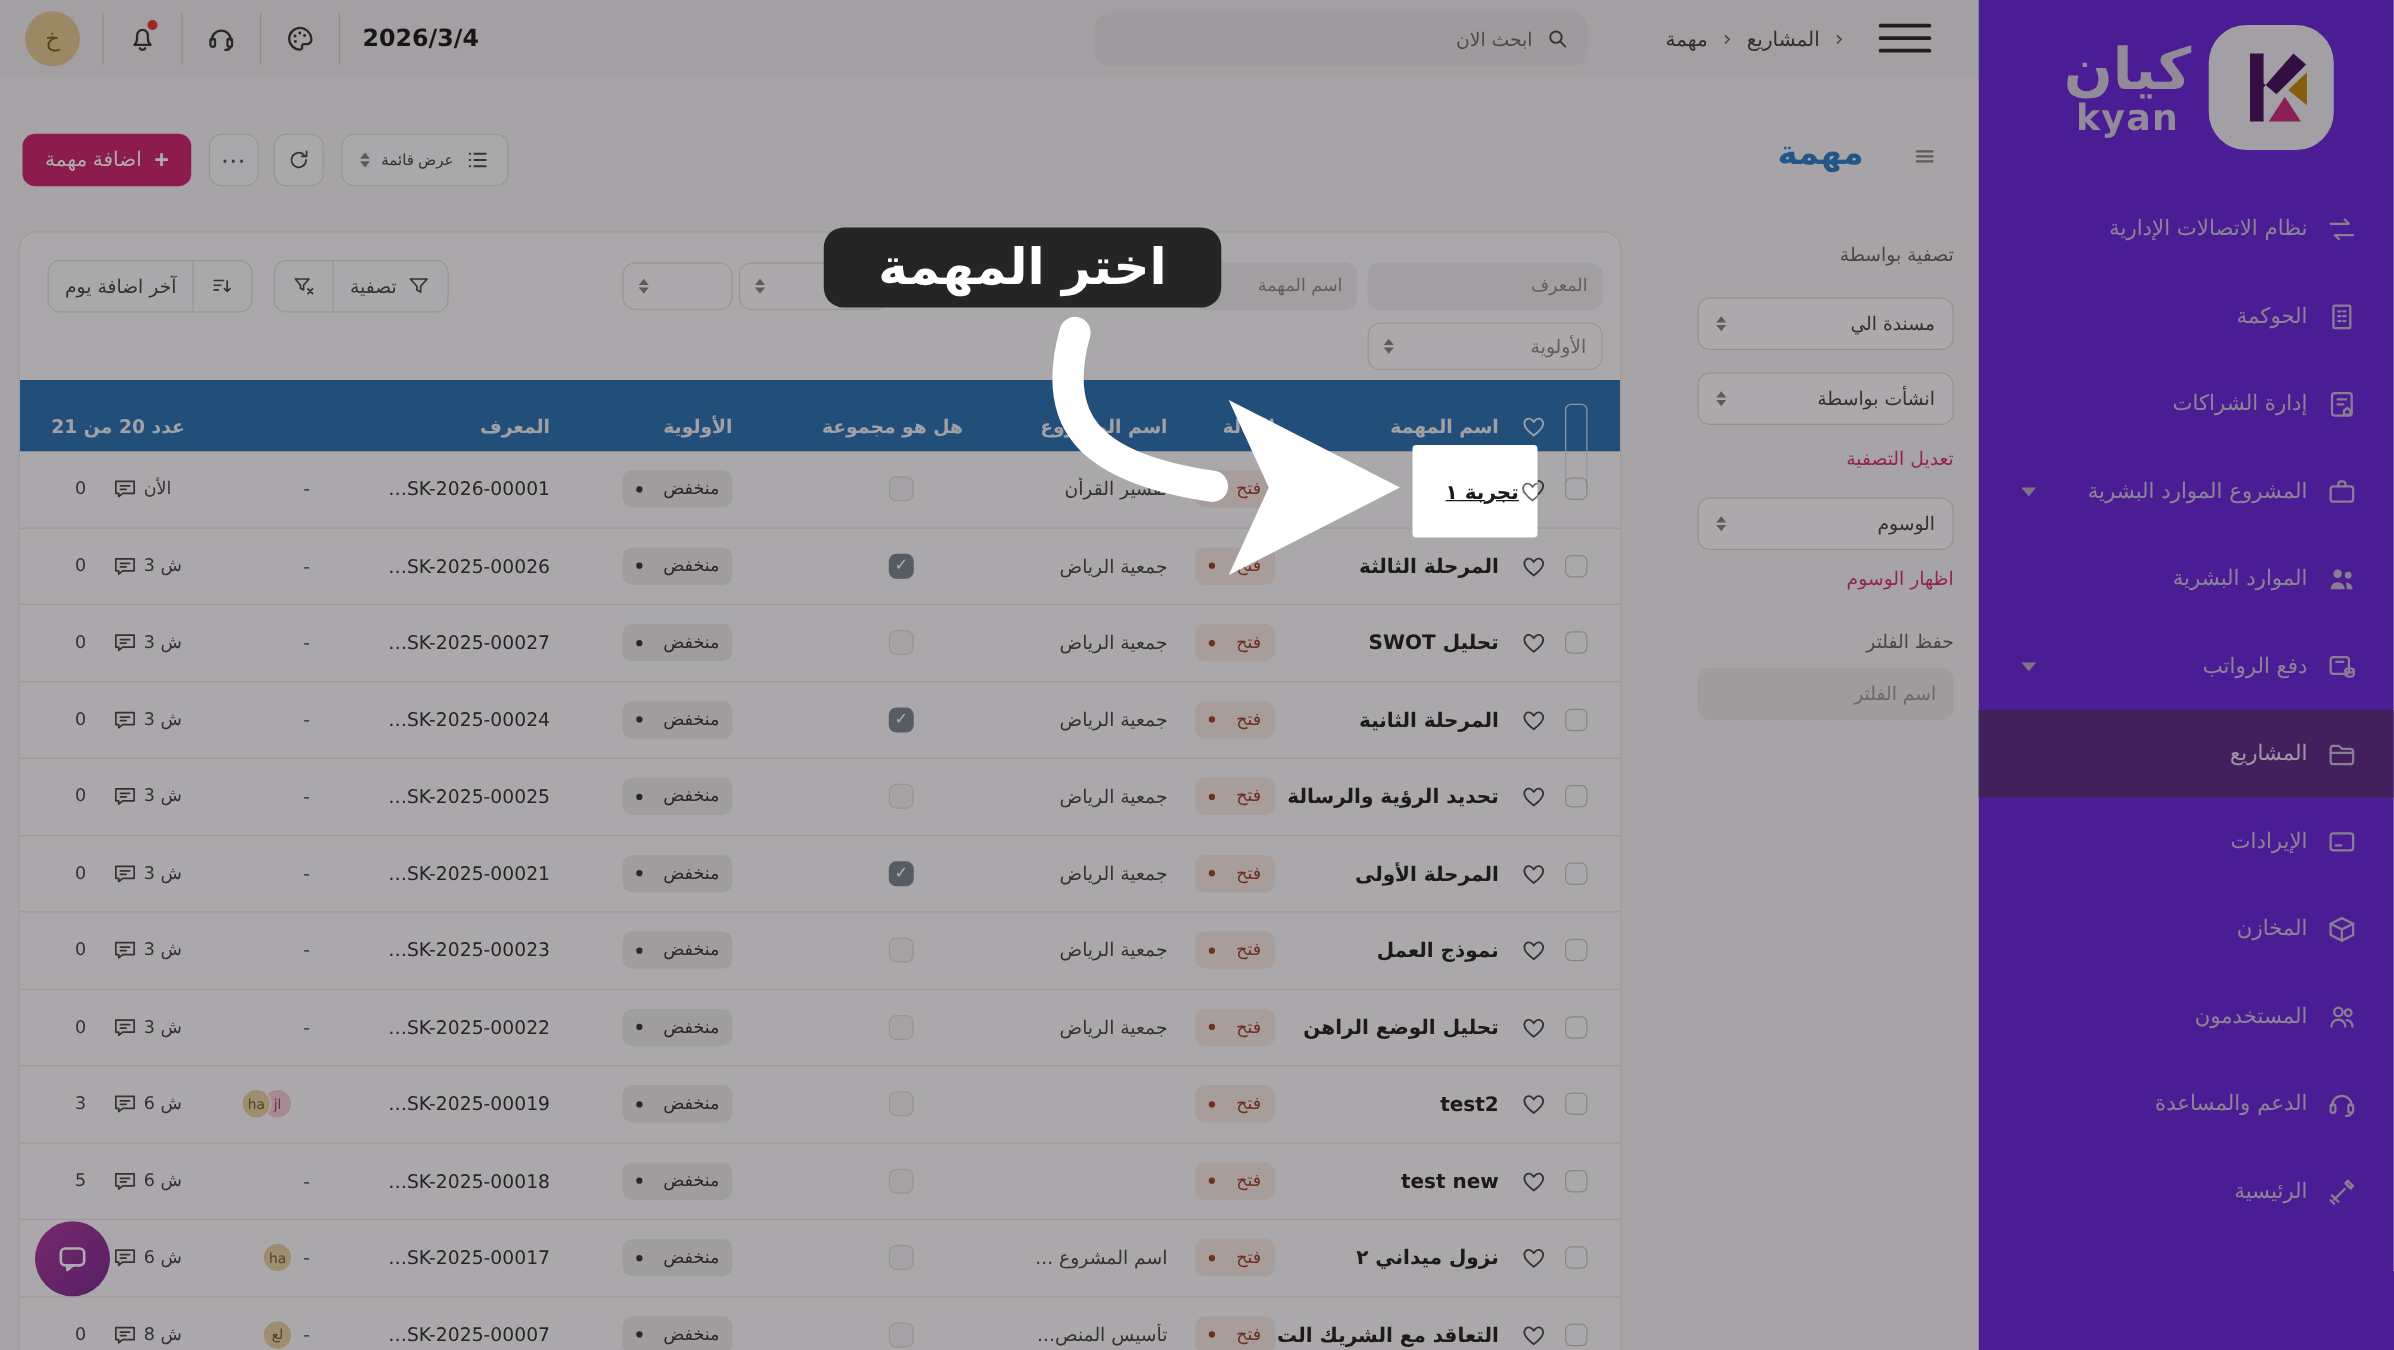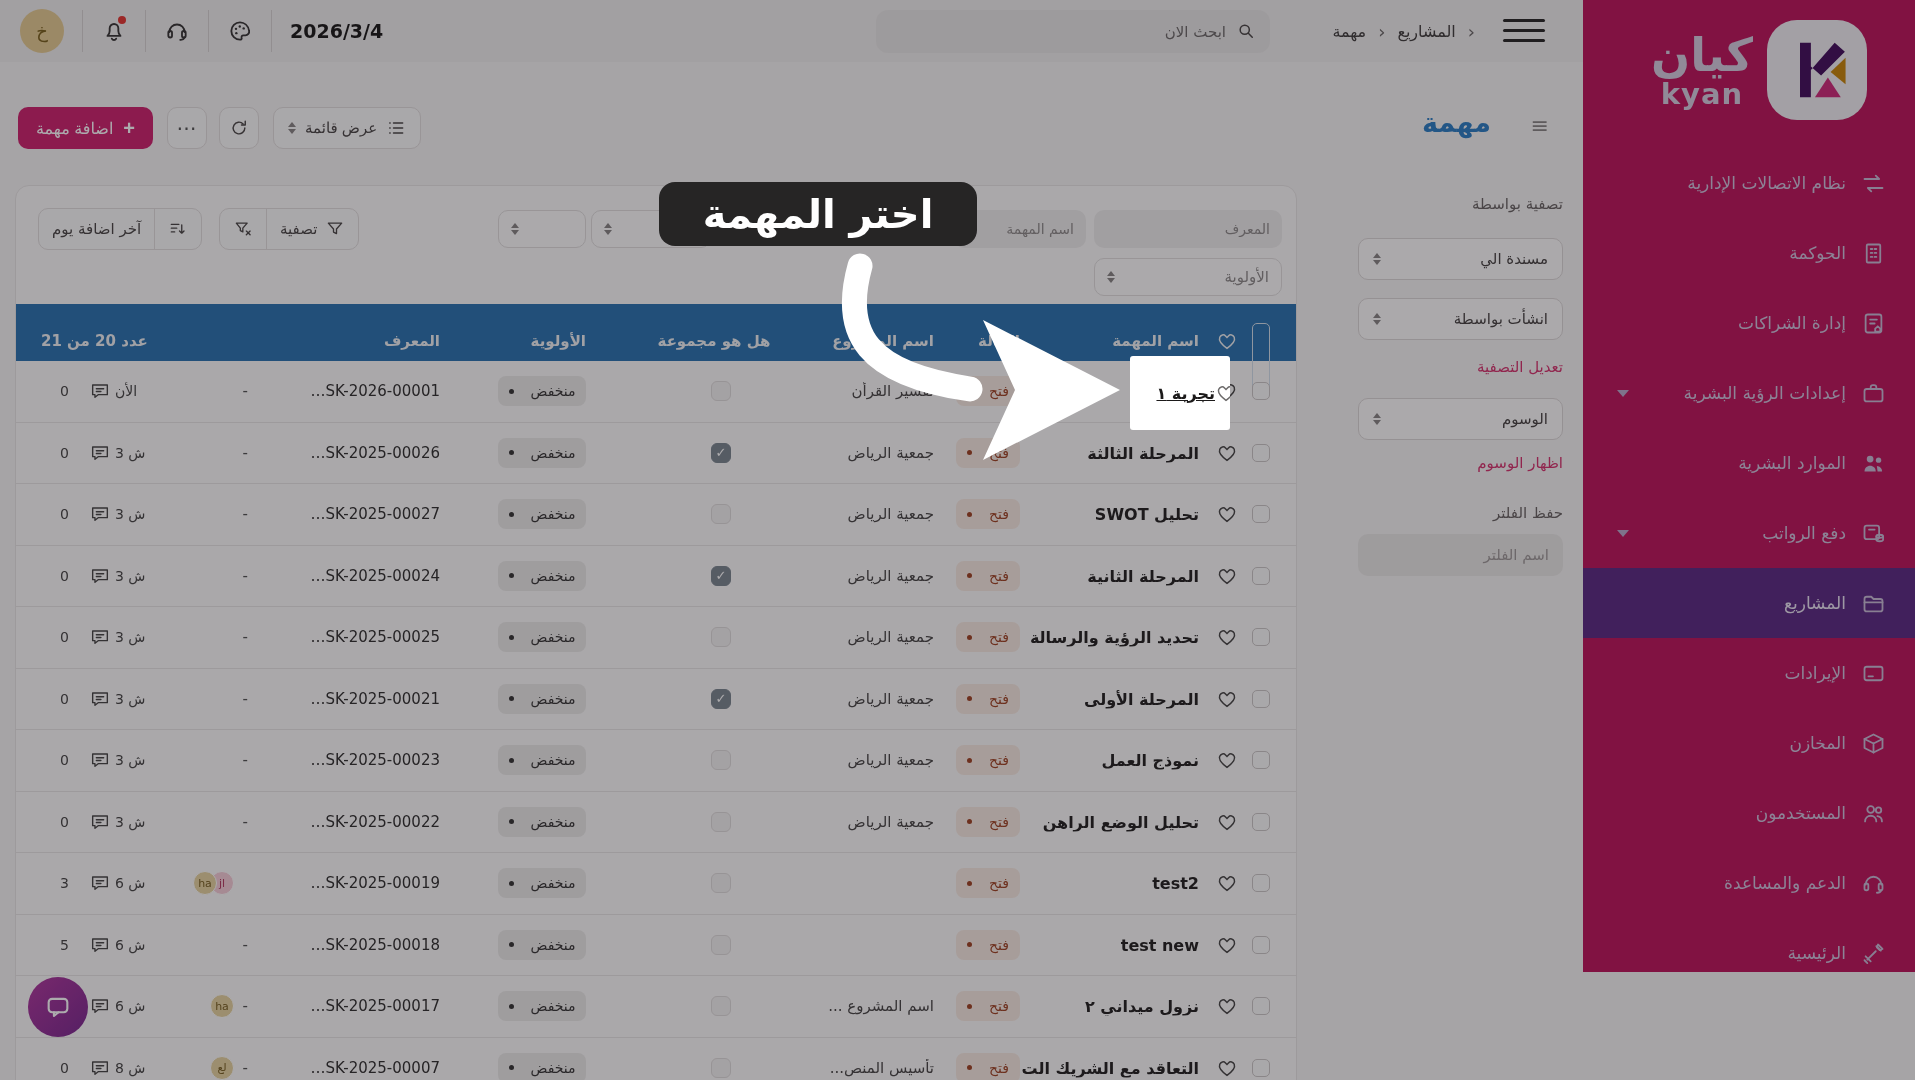--- a/index.html
+++ b/index.html
@@ -1,21 +1,21 @@
 <!DOCTYPE html>
 <html lang="ar" dir="rtl"><head>
 <meta charset="utf-8">
 <style>
   * { margin:0; padding:0; box-sizing:border-box; }
   html,body { width:1915px; height:1080px; overflow:hidden; }
   body { font-family:"DejaVu Sans", sans-serif; direction:rtl; background:#f6f4f4; position:relative; }
   svg { display:block; }
 
   
-  .sidebar { position:absolute; top:0; right:0; width:332px; height:972px; background:#be185d; z-index:1; }
+  .sidebar { position:absolute; top:0; right:0; width:332px; height:1080px; background:#6d28d9; z-index:1; }
   .logo-row { display:flex; align-items:center; padding:20px 48px 0 0; gap:14px; }
   .squircle { width:100px; height:100px; background:#f1eef3; border-radius:30px; display:flex; align-items:center; justify-content:center; flex:none; }
   .brandtxt { text-align:center; color:#d6cde0; line-height:1.05; }
   .brand-ar { font-size:46px; font-weight:700; }
   .brand-en { font-size:29px; font-weight:700; letter-spacing:1px; }
   .menu { margin-top:28px; }
   .mi { height:70px; display:flex; align-items:center; gap:14px; padding-right:28px; color:#cfc3dc; font-size:17px; cursor:pointer; }
   .mi svg { width:27px; height:27px; flex:none; stroke:#c9bcd6; stroke-width:1.6; fill:none; stroke-linecap:round; stroke-linejoin:round; }
   .mi .fillbit { fill:#c9bcd6; stroke:none; }
   .mi.active { background:#5d2c84; color:#e9e2f1; }
@@ -37,21 +37,21 @@
   .hicon { position:relative; width:26px; height:26px; cursor:pointer; }
   .hicon svg { width:26px; height:26px; stroke:#3a3838; stroke-width:1.7; fill:none; stroke-linecap:round; stroke-linejoin:round; }
   .reddot { position:absolute; top:-2px; right:1px; width:8px; height:8px; border-radius:50%; background:#e53935; }
   .dot-fill { fill:#3a3838; stroke:none; }
   .hdate { font-size:19px; font-weight:700; color:#1e1c1c; direction:ltr; }
 
   
   .title-row { position:absolute; top:95px; right:332px; left:0; height:62px; }
   .t-icon { position:absolute; right:34px; top:20px; color:#8a8686; font-size:22px; cursor:pointer; line-height:1; }
   .page-title { position:absolute; right:92px; top:12px; font-size:27px; font-weight:700; color:#2f7fc4; }
-  .btn { position:absolute; top:12px; height:42px; background:#fbfafa; border:1px solid #e2dede; border-radius:10px; display:flex; align-items:center; color:#4c4848; font-size:15px; cursor:pointer; }
+  .btn { position:absolute; top:12px; height:42px; background:#fbfafa; border:1px solid #e2dede; border-radius:10px; display:flex; align-items:center; color:#4c4848; font-size:12px; cursor:pointer; }
   .btn svg { stroke:#4c4848; stroke-width:1.7; fill:none; stroke-linecap:round; stroke-linejoin:round; }
   .btn-add { left:18px; background:#cf2570; border:none; color:#fff; font-size:16px; padding:0 18px; gap:10px; border-radius:10px; }
   .btn-add .plus { font-size:20px; font-weight:700; }
   .btn-dots { left:167px; width:40px; justify-content:center; font-size:20px; letter-spacing:1px; color:#555; }
   .btn-refresh { left:219px; width:40px; justify-content:center; }
   .btn-view { left:273px; padding:0 14px; gap:9px; }
 
   
   .fpanel { position:absolute; top:62px; right:332px; width:286px; bottom:0; }
   .fp-el { position:absolute; right:20px; width:205px; }
@@ -173,21 +173,21 @@
           <path d="M9 8.5h6M9 12h4"></path>
           <path d="M13.5 16.5l2.3-2 2.2 2v2.7h-4.5z"></path>
         </svg>
       <span>إدارة الشراكات</span>
     </div>
     <div class="mi">
       <svg viewBox="0 0 24 24">
           <rect x="4" y="8" width="16" height="11" rx="2"></rect>
           <path d="M9.5 8V6.5a2 2 0 0 1 2-2h1a2 2 0 0 1 2 2V8"></path>
         </svg>
-      <span>إعدادات الرؤية البشرية</span>
+      <span>المشروع الموارد البشرية</span>
       <i class="chev"></i>
     </div>
     <div class="mi">
       <svg viewBox="0 0 24 24">
           <circle class="fillbit" cx="9" cy="8" r="3"></circle>
           <path class="fillbit" d="M4 19c0-3 2.3-5 5-5s5 2 5 5z"></path>
           <circle class="fillbit" cx="16.5" cy="9" r="2.4"></circle>
           <path class="fillbit" d="M15 14.2c2.6.2 4.6 2.1 4.6 4.8h-4z"></path>
         </svg>
       <span>الموارد البشرية</span>

